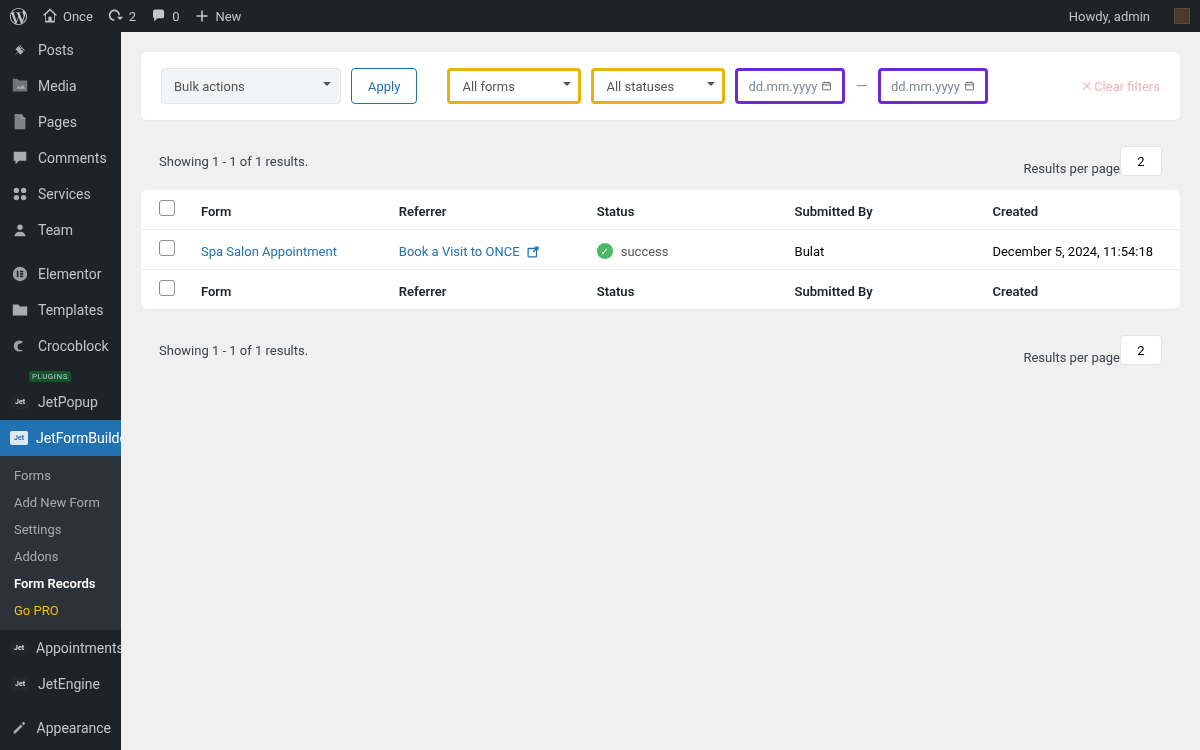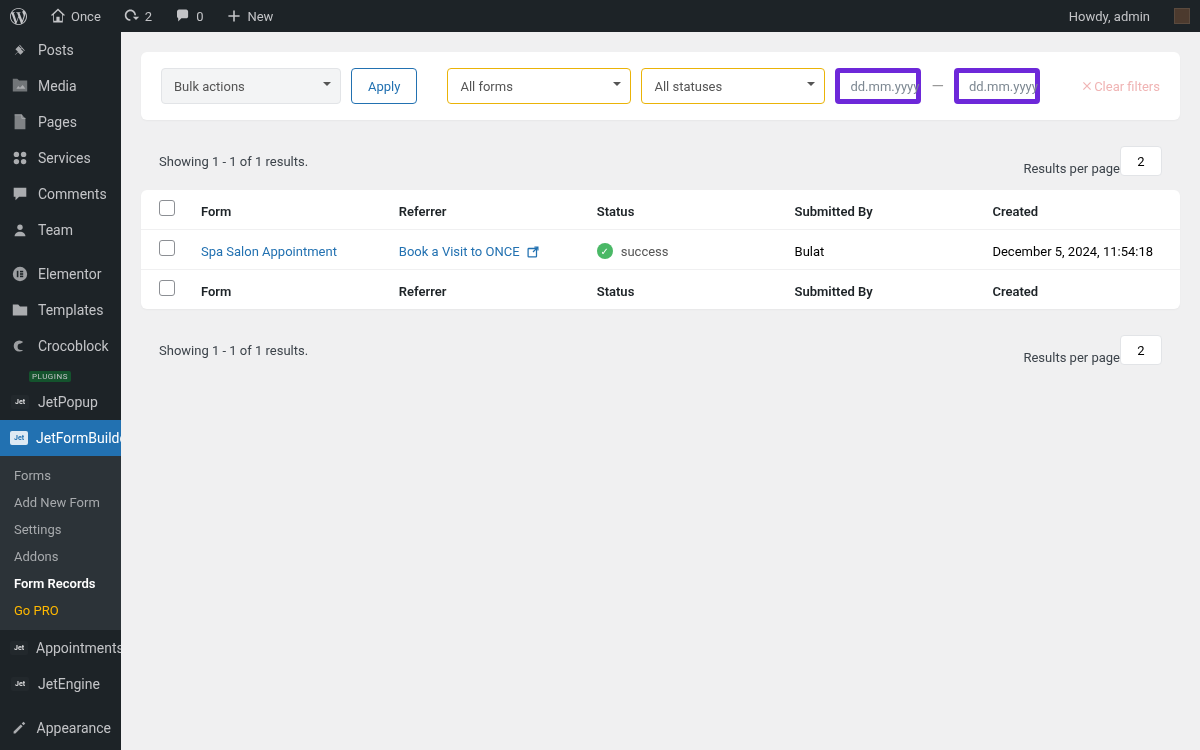--- a/index.html
+++ b/index.html
@@ -1,41 +1,41 @@
 <!DOCTYPE html>
 <html><head>
 <meta charset="utf-8">
 <style>
 *{margin:0;padding:0;box-sizing:border-box;font-family:-apple-system,BlinkMacSystemFont,"Segoe UI",Roboto,sans-serif}
 body{background:#f0f0f1;width:1200px;height:750px;overflow:hidden}
 .adminbar{background:#1d2327;height:32px;display:flex;align-items:center;padding:0 10px;color:#c3c4c7;font-size:13px;justify-content:space-between}
-.adminbar-left{display:flex;align-items:center;gap:23px}
+.adminbar-left{display:flex;align-items:center;gap:15px}
 .adminbar-item{display:flex;align-items:center;gap:5px;cursor:pointer}
 .adminbar-right{display:flex;align-items:center;gap:24px}
 .avatar{width:16px;height:16px;background:#4c3a2e;border:1px solid #5a4a3e}
 .layout{display:flex;height:718px}
 .sidebar{width:121px;background:#1d2327;color:#c3c4c7;font-size:14px;overflow-y:auto;flex-shrink:0}
 .menu-item{display:flex;align-items:center;gap:8px;padding:8px 10px;cursor:pointer;color:#c3c4c7}
 .menu-item.active{background:#2271b1;color:#fff;position:relative}
 .menu-item.active::after{content:"";position:absolute;right:-8px;top:50%;transform:translateY(-50%);border:8px solid transparent;border-right-color:#f0f0f1}
 .menu-icon{width:20px;height:20px;display:flex;align-items:center;justify-content:center;opacity:.85}
 .submenu{background:#2c3338;padding:6px 0}
 .submenu-item{padding:6px 14px;font-size:13px;color:#a7aaad;cursor:pointer}
 .submenu-item.active{color:#fff;font-weight:600}
 .submenu-item.pro{color:#ffb900}
 .plugins-badge{font-size:8px;background:#14532d;padding:1px 3px;border-radius:2px;margin-left:21px;letter-spacing:.5px}
 .main{flex:1;padding:20px;overflow-y:auto}
 .filter-panel{background:#fff;border-radius:6px;padding:16px 20px;display:flex;align-items:center;gap:10px;box-shadow:0 1px 2px rgba(0,0,0,.04)}
 .select{height:36px;padding:0 30px 0 12px;border:1px solid #e2e4e7;border-radius:4px;font-size:13px;background:#f3f4f5;appearance:none;cursor:pointer;position:relative;color:#555}
 .select-wrap{position:relative;display:inline-block}
 .select-wrap::after{content:"";position:absolute;right:10px;top:50%;transform:translateY(-50%);border:4px solid transparent;border-top-color:#555;pointer-events:none}
 .bulk{width:180px}
-.forms,.statuses{width:184px;background:#fff;border:1px solid #eab308}
+.forms,.statuses{width:134px;background:#fff;border:3px solid #eab308}
 .btn-apply{height:36px;padding:0 16px;border:1px solid #2271b1;background:#fff;color:#2271b1;border-radius:4px;font-size:13px;cursor:pointer}
-.date-input{height:36px;padding:0 10px;border:5px solid #6d28d9;border-radius:4px;font-size:13px;color:#7e8993;width:86px;display:flex;align-items:center;gap:4px;background:#fff}
+.date-input{height:36px;padding:0 10px;border:3px solid #6d28d9;border-radius:4px;font-size:13px;color:#7e8993;width:110px;display:flex;align-items:center;gap:4px;background:#fff}
 .dash{color:#999}
 .spacer{flex:1}
 .clear-filters{display:flex;align-items:center;gap:1px;color:#f0b4b4;font-size:13px;cursor:pointer}
 .meta-row{display:flex;justify-content:space-between;align-items:center;padding:26px 18px 14px;font-size:13px;color:#3c434a}
 .rpp{display:flex;align-items:flex-end;}
 .rpp-input{width:42px;height:30px;text-align:center;border:1px solid #e2e4e7;border-radius:4px;background:#fff;font-size:13px}
 .table-wrap{background:#fff;border-radius:6px;box-shadow:0 1px 2px rgba(0,0,0,.04)}
 .trow{display:flex;align-items:flex-end;padding:10px 18px;border-bottom:1px solid #f0f0f1;font-size:13px}
 .trow:last-child{border-bottom:none}
 .trow.header{font-weight:600;color:#1d2327}
@@ -117,35 +117,35 @@
           <svg width="18" height="18" viewBox="0 0 20 20" fill="currentColor">
             <path d="M4 2h8l4 4v12H4z" opacity=".7"></path>
             <path d="M4 2h8v4h4" fill="none" stroke="currentColor"></path>
           </svg>
         </span>
       <span>Pages</span>
     </div>
     <div class="menu-item">
       <span class="menu-icon">
           <svg width="18" height="18" viewBox="0 0 20 20" fill="currentColor">
+            <path d="M3 3h14v10H9l-4 4v-4H3z"></path>
+          </svg>
+        </span>
+      <span>Comments</span>
+    </div>
+    <div class="menu-item">
+      <span class="menu-icon">
+          <svg width="18" height="18" viewBox="0 0 20 20" fill="currentColor">
             <circle cx="6" cy="6" r="3"></circle>
             <circle cx="14" cy="6" r="3"></circle>
             <circle cx="6" cy="14" r="3"></circle>
             <circle cx="14" cy="14" r="3"></circle>
           </svg>
         </span>
       <span>Services</span>
-    </div>
-    <div class="menu-item">
-      <span class="menu-icon">
-          <svg width="18" height="18" viewBox="0 0 20 20" fill="currentColor">
-            <path d="M3 3h14v10H9l-4 4v-4H3z"></path>
-          </svg>
-        </span>
-      <span>Comments</span>
     </div>
     <div class="menu-item">
       <span class="menu-icon">
           <svg width="18" height="18" viewBox="0 0 20 20" fill="currentColor">
             <circle cx="10" cy="7" r="3"></circle>
             <path d="M4 17c0-3 2.7-5 6-5s6 2 6 5z"></path>
           </svg>
         </span>
       <span>Team</span>
     </div>

